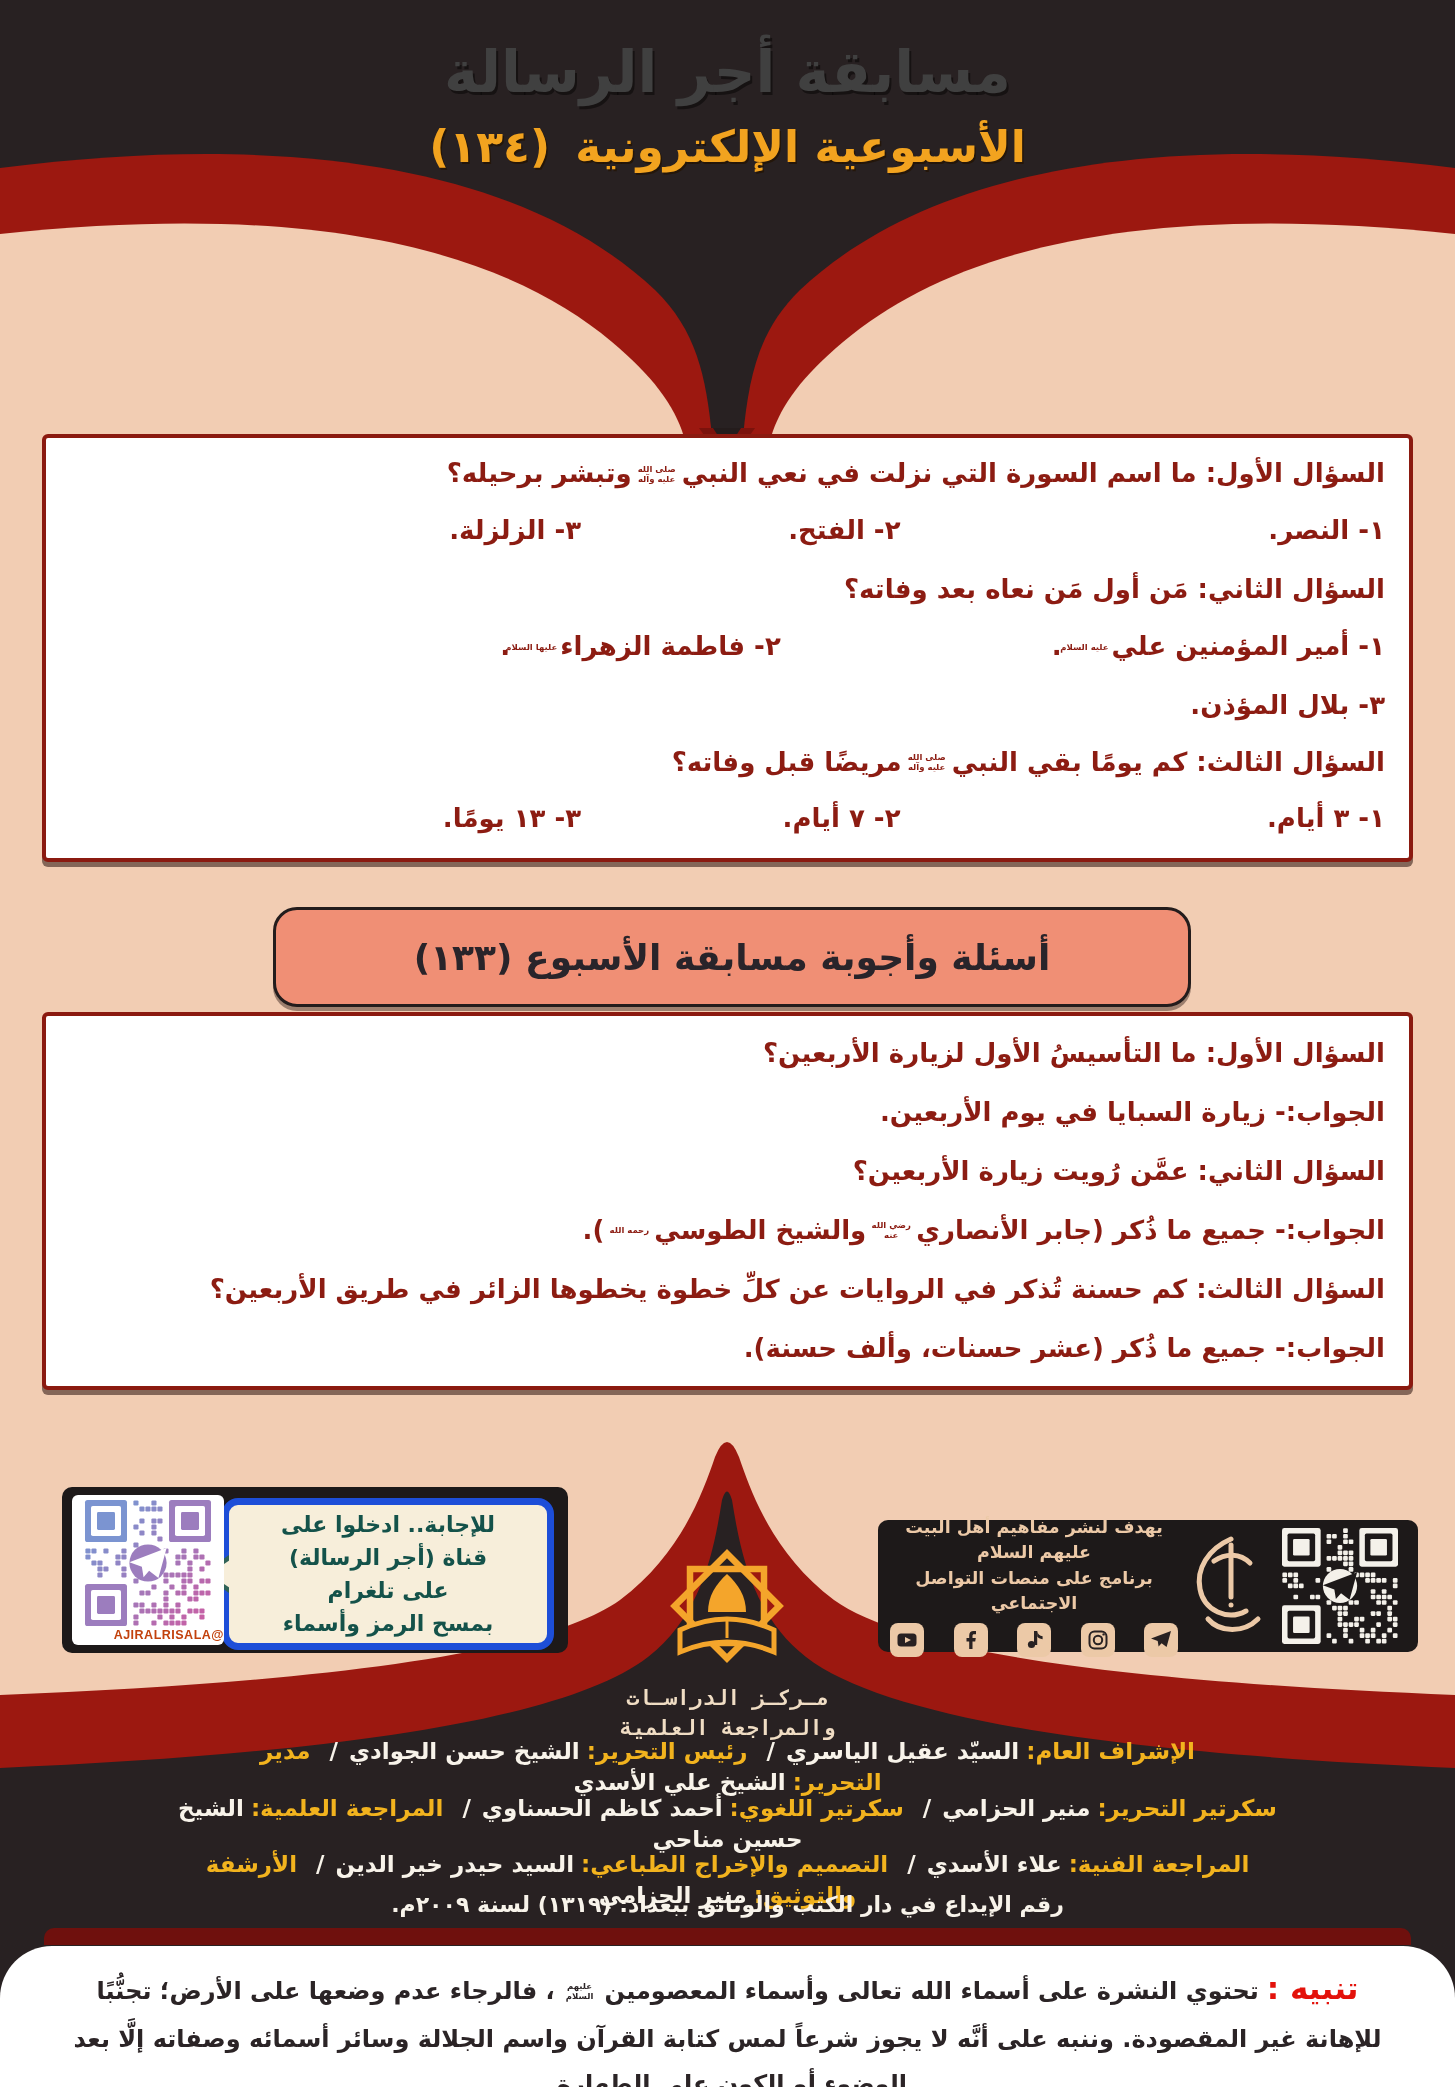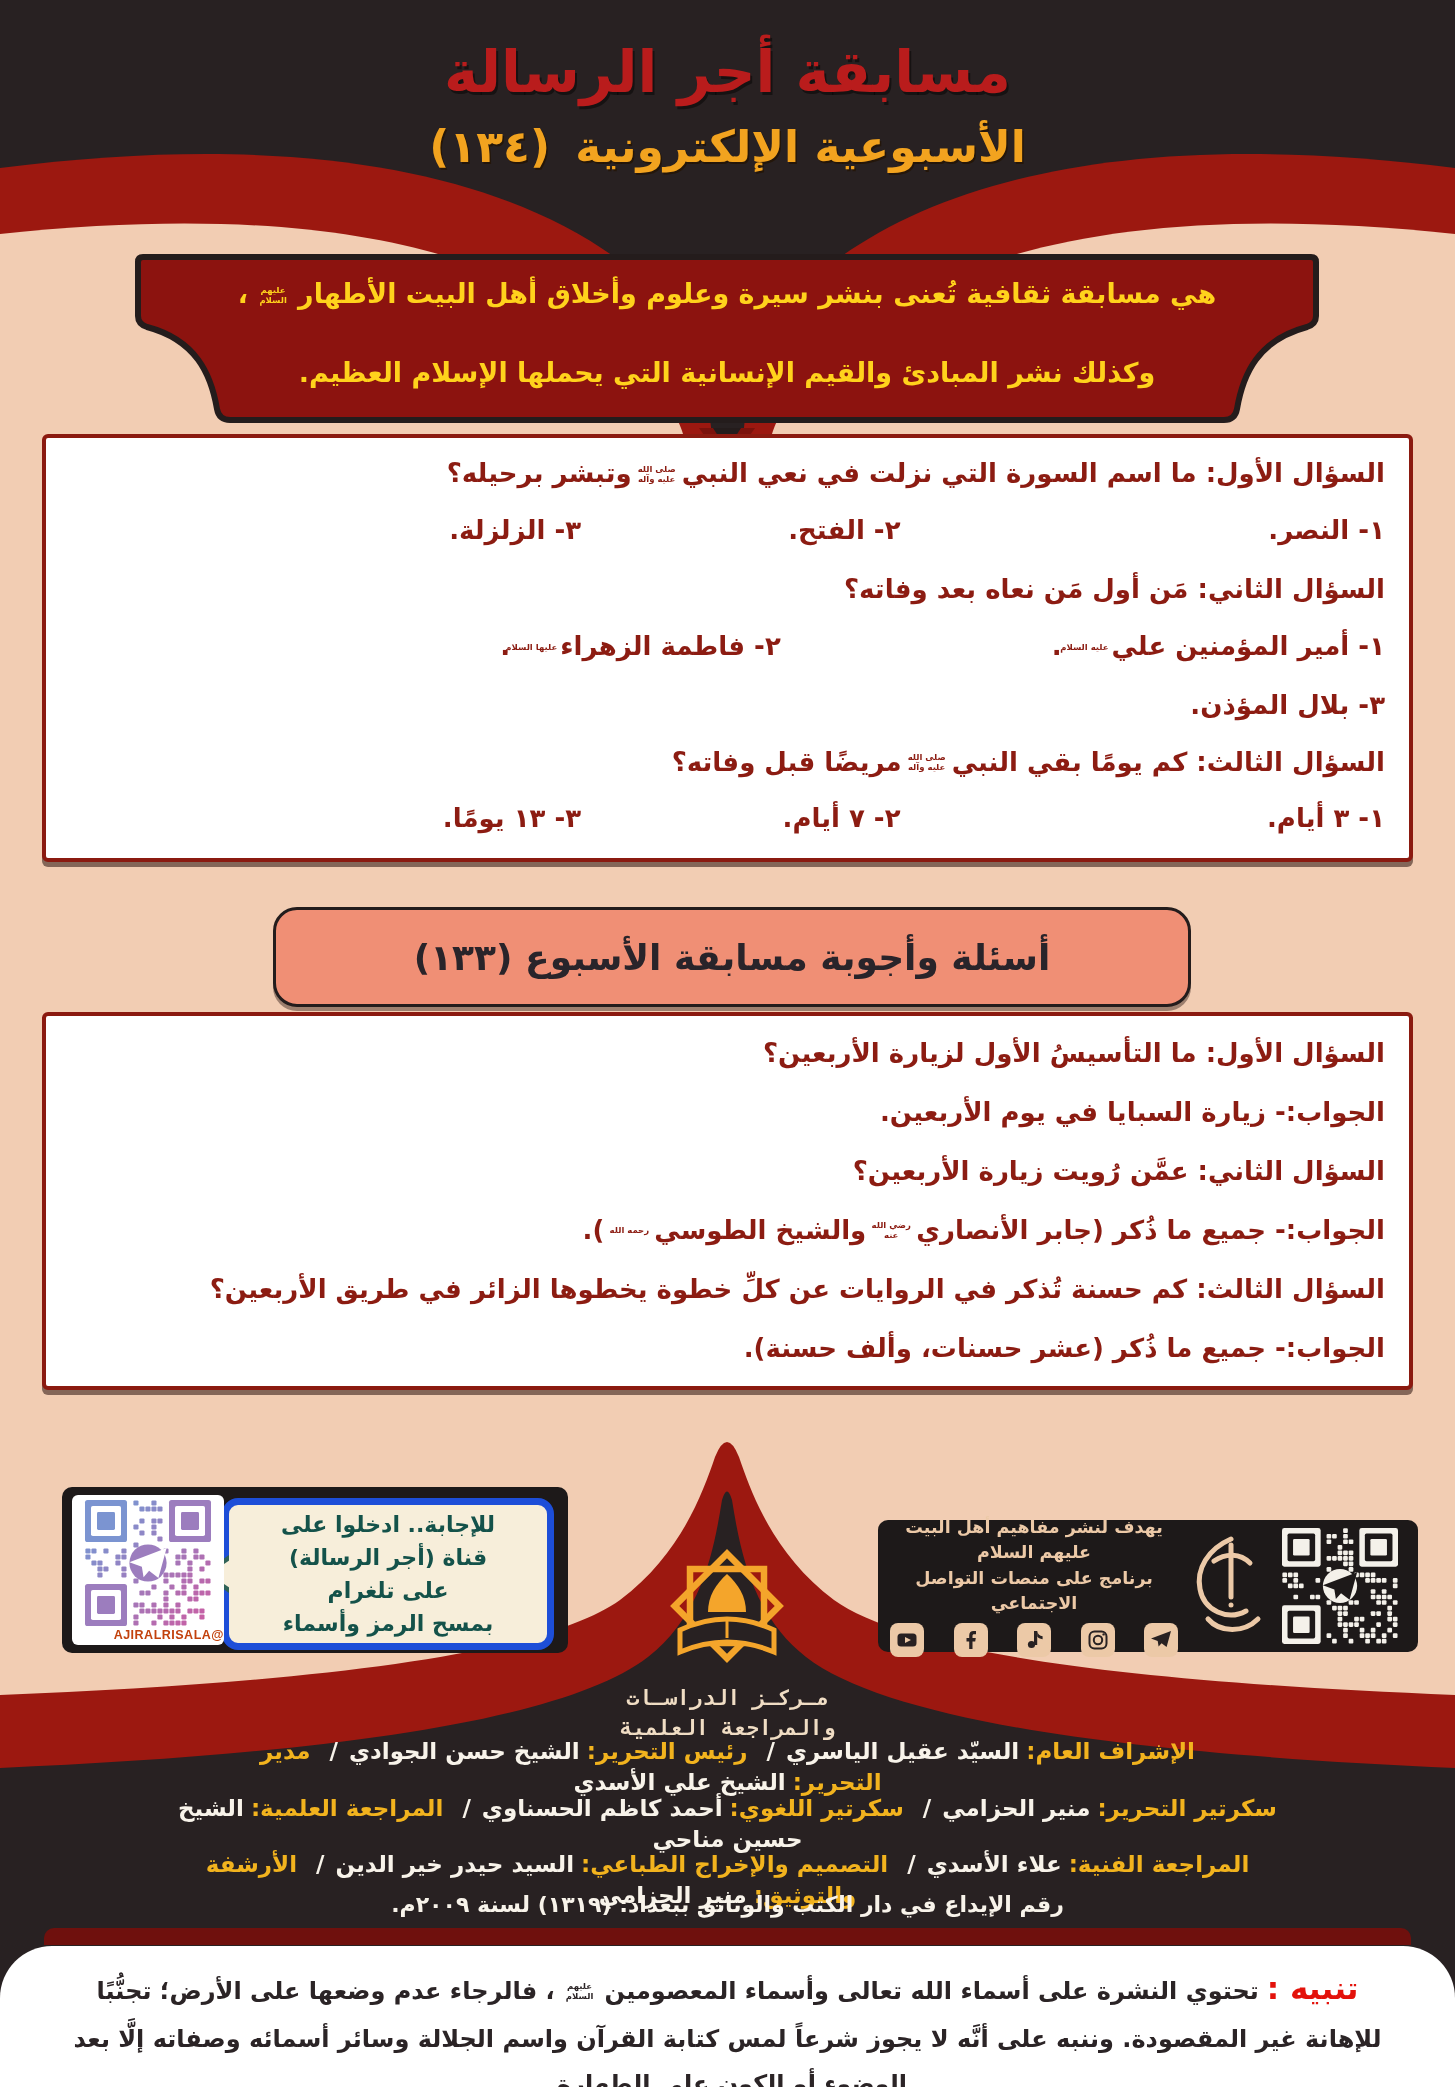--- a/index.html
+++ b/index.html
@@ -3,21 +3,21 @@
 <meta charset="utf-8">
 <style>
   html,body{margin:0;padding:0;background:#d8c4b2;}
   .page{position:relative;width:1455px;height:2087px;margin:0 auto;background:#f2cdb3;
         overflow:hidden;font-family:"DejaVu Sans",sans-serif;font-weight:700;}
   svg{display:block}
 
   
   .top-decor{position:absolute;left:0;top:0}
   .main-title{position:absolute;left:0;right:0;top:38px;text-align:center;margin:0;
-    font-size:58px;color:#b91c1c;letter-spacing:1px;text-shadow:2px 3px 0 rgba(0,0,0,.45);}
+    font-size:58px;color:#404040;letter-spacing:1px;text-shadow:2px 3px 0 rgba(0,0,0,.45);}
   .subtitle{position:absolute;left:0;right:0;top:121px;text-align:center;font-size:44px;
     color:#f2a31f;text-shadow:1.5px 2px 0 rgba(35,20,5,.8);}
   .subtitle .issue{margin-right:10px}
 
   
   .plaque{position:absolute;left:133px;top:254px;width:1188px;height:176px;}
   .plaque svg{position:absolute;inset:0}
   .b-line{position:absolute;left:0;right:0;text-align:center;color:#ffd21c;font-size:27px;}
   .b-line.l1{top:24px}.b-line.l2{top:103px}
 
@@ -107,29 +107,20 @@
     <path d="M0,234 C320,200 505,252 612,342 C652,376 674,404 684,437 L0,437 Z" fill="#f2cdb3"></path>
     <path d="M1455,234 C1135,200 950,252 843,342 C803,376 781,404 771,437 L1455,437 Z" fill="#f2cdb3"></path>
   </svg>
 
   <h1 class="main-title">مسابقة أجر الرسالة</h1>
   <div class="subtitle">
     <span>الأسبوعية الإلكترونية</span>
     <span class="issue">(١٣٤)</span>
   </div>
 
-  <div class="plaque">
-    <svg width="1188" height="176" viewBox="0 0 1188 176">
-      <path d="M10,3 H1178 Q1183,3 1183,8 V62 Q1183,70 1174,73 C1125,86 1110,120 1104,155 Q1102,166 1091,166 H97 Q86,166 84,155 C78,120 63,86 14,73 Q5,70 5,62 V8 Q5,3 10,3 Z" fill="#8c130f" stroke="#241c1c" stroke-width="6"></path>
-    </svg>
-    <div class="b-line l1">
-      <span>هي مسابقة ثقافية تُعنى بنشر سيرة وعلوم وأخلاق أهل البيت الأطهار</span><span class="hon">عليهم السلام</span><span>،</span>
-    </div>
-    <div class="b-line l2">وكذلك نشر المبادئ والقيم الإنسانية التي يحملها الإسلام العظيم.</div>
-  </div>
 
   <svg class="fold" width="56" height="42" viewBox="0 0 56 42">
     <polygon points="0,0 56,0 28,40" fill="#7c120c"></polygon>
     <polygon points="14,0 42,0 28,22" fill="#241c1c"></polygon>
   </svg>
 
   <section class="box quiz">
     <div class="row line">
       <span>السؤال الأول: ما اسم السورة التي نزلت في نعي النبي</span><span class="hon">صلى الله عليه وآله</span><span>وتبشر برحيله؟</span>
     </div>

